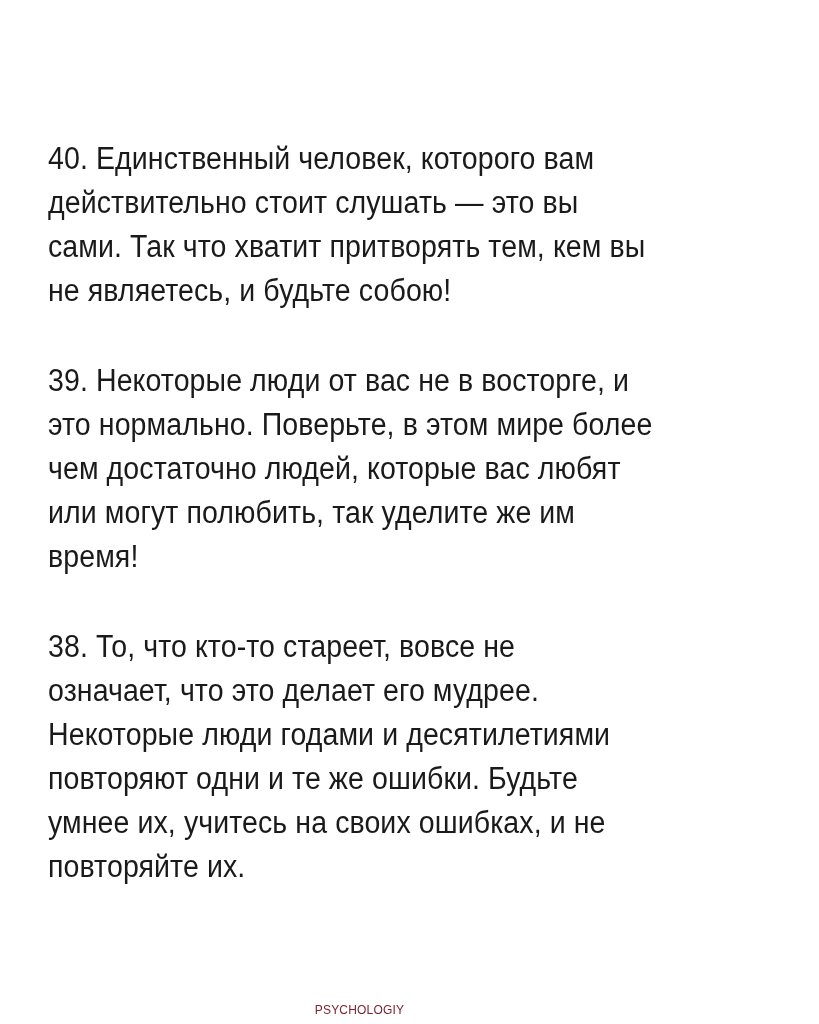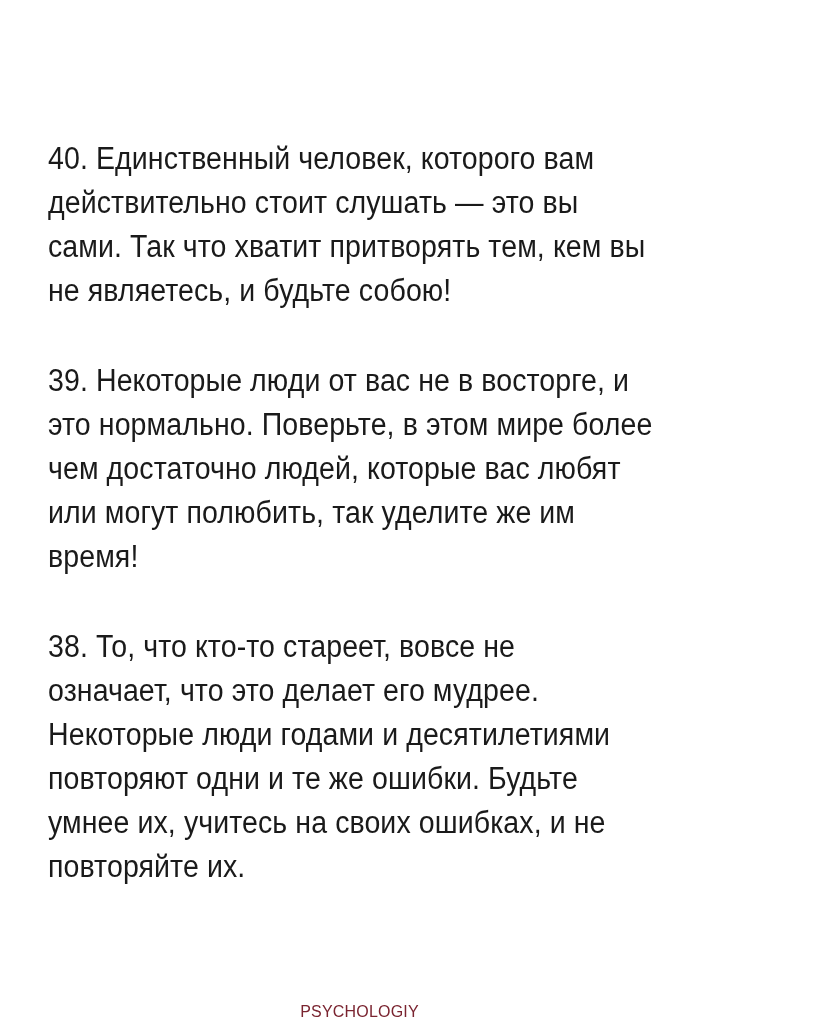--- a/index.html
+++ b/index.html
@@ -12,21 +12,21 @@
     font-size: 31px; line-height: 44px; color: #1a1a1a;
     transform: scaleX(0.92); transform-origin: left top;
     letter-spacing: 0.1px;
   }
   .para .line { display: block; white-space: nowrap; }
   #p40 { top: 137px; }
   #p39 { top: 359px; }
   #p38 { top: 625px; }
   .brand {
     position: absolute; left: 0; width: 719px; top: 1003px; text-align: center;
-    font-size: 16px; color: #7a2430; letter-spacing: 0.2px;
+    font-size: 12px; color: #7a2430; letter-spacing: 0.2px;
   }
 </style>
 </head>
 <body>
 
 <div>
   <div class="para" id="p40">
     <span class="line">40. Единственный человек, которого вам</span>
     <span class="line">действительно стоит слушать — это вы</span>
     <span class="line">сами. Так что хватит притворять тем, кем вы</span>

